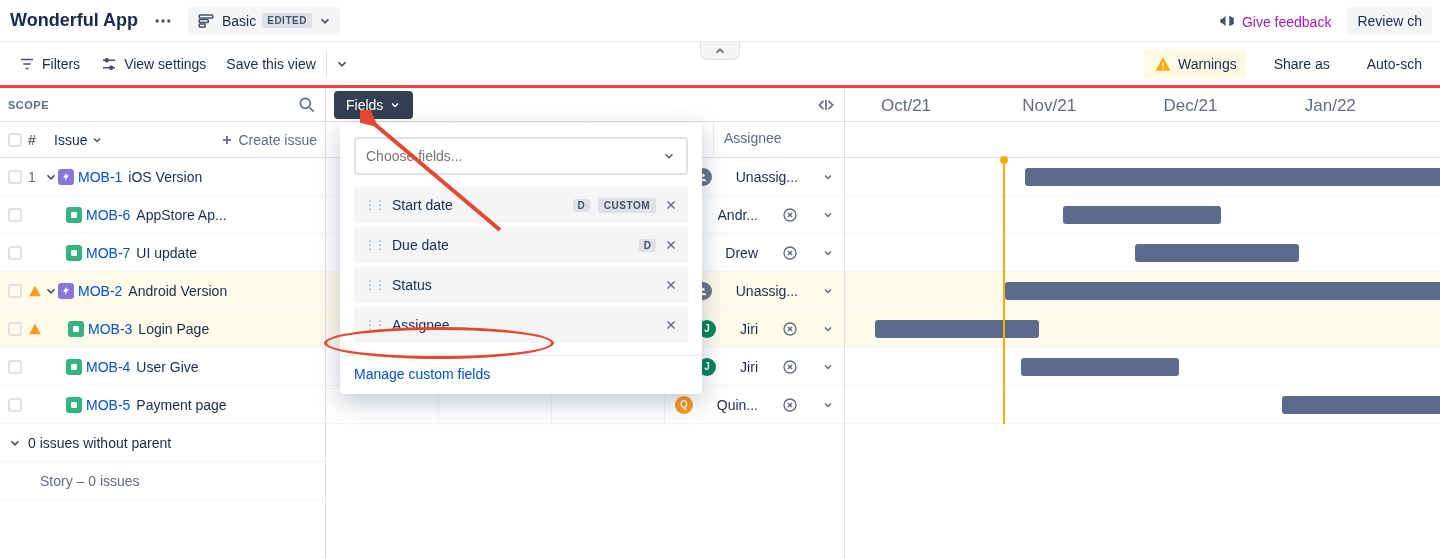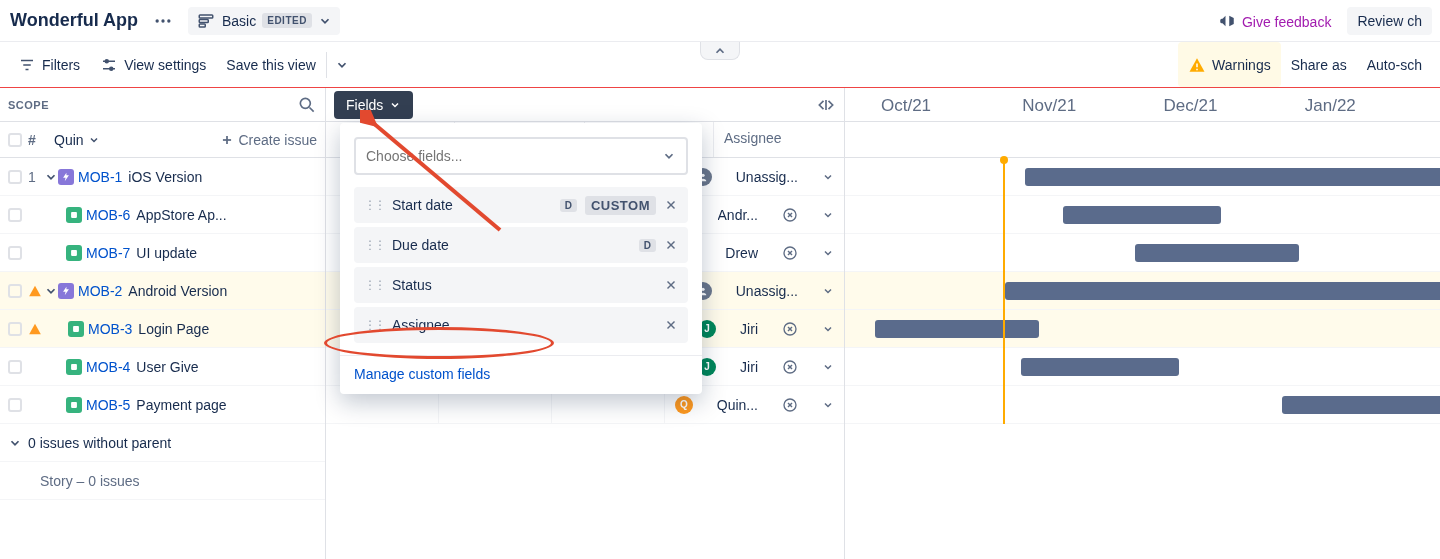--- a/index.html
+++ b/index.html
@@ -11,21 +11,21 @@
 .more-btn { display: flex; align-items: center; justify-content: center; width: 30px; height: 30px; margin-left: 10px; border-radius: 4px; cursor: pointer; }
 .pill { display: flex; align-items: center; background: #F4F5F7; border-radius: 4px; padding: 4px 8px; margin-left: 10px; gap: 6px; }
 .pill-icon { width: 20px; height: 20px; display:flex; align-items:center; justify-content:center; }
 .pill-label { font-weight: 500; }
 .pill-edited { background: #DFE1E6; color: #42526E; font-size: 10px; font-weight: 700; padding: 2px 5px; border-radius: 3px; letter-spacing: 0.5px; }
 .spacer { flex: 1; }
 .feedback { display: flex; align-items: flex-end; gap: 6px; color: #a21caf; font-weight: 500; margin-right: 16px; }
 .review-btn { background: #F4F5F7; border-radius: 4px; padding: 6px 10px; font-weight: 500; }
 
 
-.toolbar { height: 46px; display: flex; padding: 0 8px; border-bottom: 1px solid #ef4444; }
+.toolbar { height: 46px; display: flex; align-items: center; padding: 0 8px; border-bottom: 3px solid #ef4444; gap: 17px; }
 .tb-btn { display: flex; align-items: center; gap: 6px; padding: 6px 10px; border-radius: 4px; font-weight: 500; }
 .warnings-btn { background: #FFFAE6; }
 .tb-group { display: flex; align-items:center; }
 .save-group { display:flex; align-items:center; }
 .save-more { border-left:1px solid #DFE1E6; padding:6px 8px; border-radius:0 4px 4px 0; }
 
 
 .main { display: flex; height: calc(559px - 88px); }
 .left { width: 326px; border-right: 1px solid #DFE1E6; display:flex; flex-direction:column; }
 .mid { width: 519px; border-right: 1px solid #DFE1E6; position:relative; }
@@ -95,21 +95,21 @@
 
 
 .fields-panel { position:absolute; top:35px; left:14px; width:362px; background:#fff; border-radius:4px; box-shadow:0 8px 24px rgba(9,30,66,0.25); z-index:20; padding:14px 0 10px; }
 .fields-search { margin:0 14px 12px; border:2px solid #DFE1E6; border-radius:4px; height:38px; display:flex; align-items:center; padding:0 10px; }
 .fields-search input { border:none; outline:none; flex:1; font-size:14px; }
 .field-chips { padding:0 14px; display:flex; flex-direction:column; gap:4px; }
 .field-chip { background:#F4F5F7; border-radius:4px; height:36px; display:flex; align-items:center; padding:0 10px; gap:8px; }
 .drag-handle { color:#97A0AF; font-size:12px; letter-spacing:-2px; }
 .field-name { flex:1; font-weight:500; }
 .badge-d { background:#DFE1E6; color:#42526E; font-size:10px; font-weight:700; padding:1px 5px; border-radius:3px; }
-.badge-custom { background:#DFE1E6; color:#42526E; font-size:13px; font-weight:700; padding:2px 6px; border-radius:3px; letter-spacing:0.5px; }
+.badge-custom { background:#DFE1E6; color:#42526E; font-size:10px; font-weight:700; padding:2px 6px; border-radius:3px; letter-spacing:0.5px; }
 .chip-x { color:#5E6C84; cursor:pointer; }
 .panel-footer { border-top:1px solid #EBECF0; margin-top:12px; padding:10px 14px 2px; }
 .manage-link { color:#0052CC; font-weight:500; }
 
 
 .red-arrow { position:absolute; top:110px; left:360px; z-index:30; pointer-events:none; }
 .red-oval { position:absolute; border:3px solid #E2492F; border-radius:50%; width:230px; height:32px; z-index:30; pointer-events:none; }
 
 
 .header-chevron { position:absolute; top:42px; left:50%; transform:translateX(-50%); width:40px; height:18px; background:#F4F5F7; border:1px solid #DFE1E6; border-top:none; border-radius:0 0 8px 8px; display:flex; align-items:center; justify-content:center; z-index:5; }
@@ -212,21 +212,21 @@
       <span class="scope-label">SCOPE</span>
       <svg class="scope-search" width="16" height="16" viewBox="0 0 24 24" fill="none" stroke="#5E6C84" stroke-width="2">
           <circle cx="10" cy="10" r="6"></circle>
           <line x1="15" y1="15" x2="20" y2="20"></line>
         </svg>
     </div>
     <div class="cols-hdr">
       <div class="chk"></div>
       <div class="hash">#</div>
       <div class="issue-hdr">
-        <span>Quin</span>
+        <span>Issue</span>
         <svg width="12" height="12" viewBox="0 0 24 24" fill="none" stroke="#42526E" stroke-width="3">
             <polyline points="6 9 12 15 18 9"></polyline>
           </svg>
       </div>
       <div class="create-issue">
         <svg width="14" height="14" viewBox="0 0 24 24" fill="none" stroke="#5E6C84" stroke-width="3">
             <line x1="12" y1="5" x2="12" y2="19"></line>
             <line x1="5" y1="12" x2="19" y2="12"></line>
           </svg>
         <span>Create issue</span>

